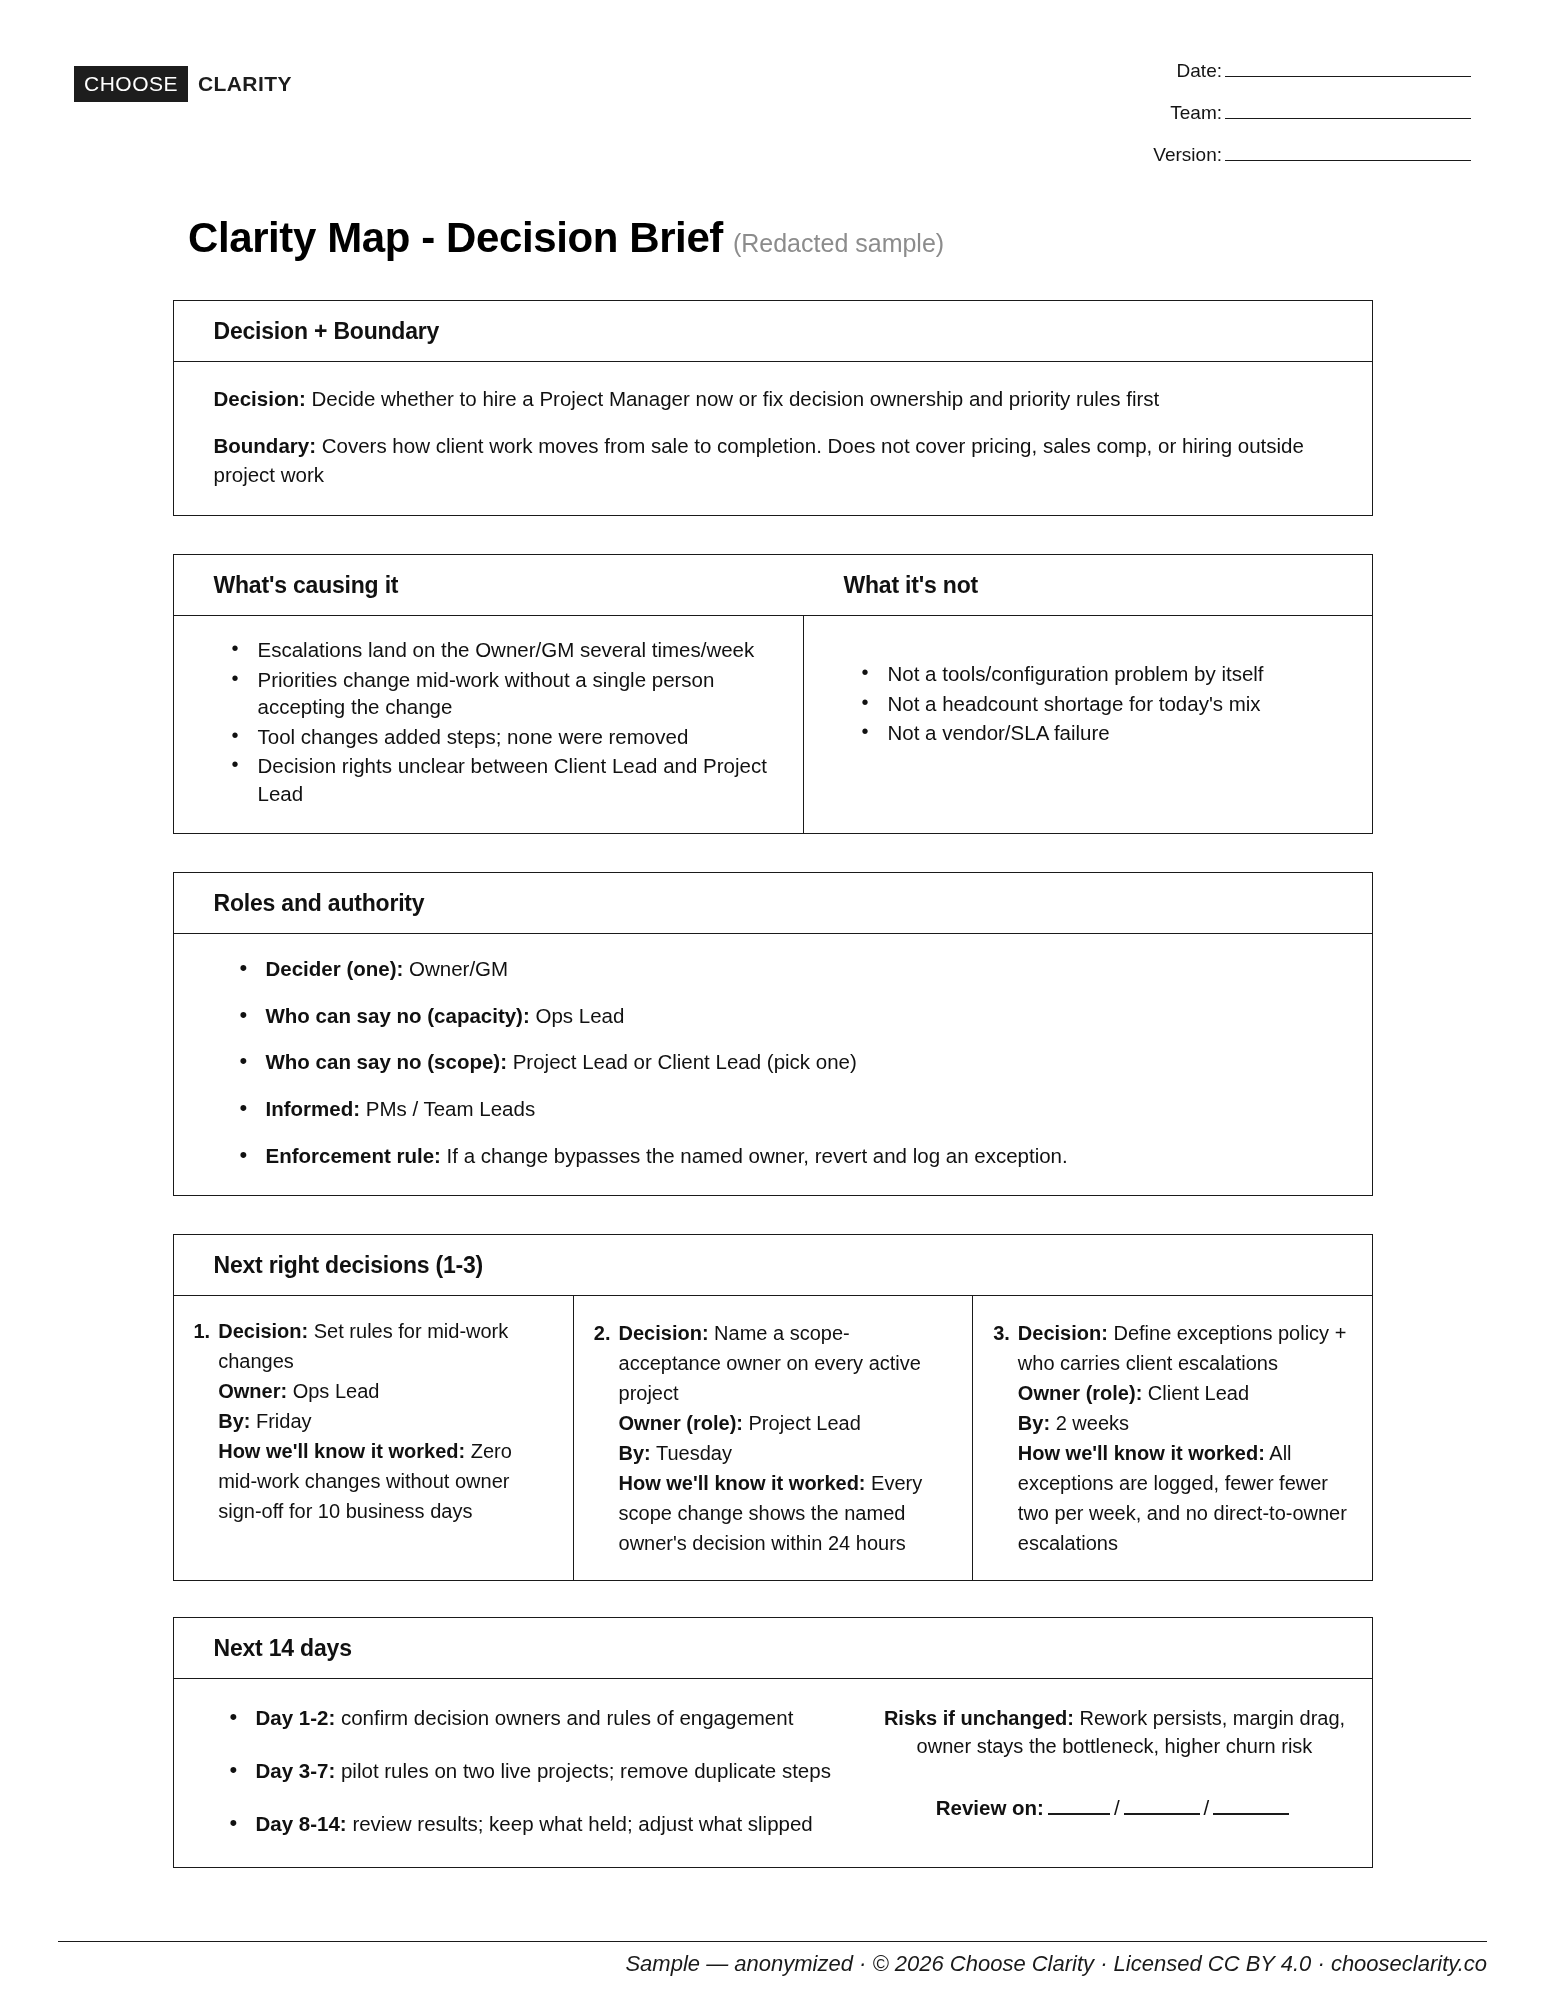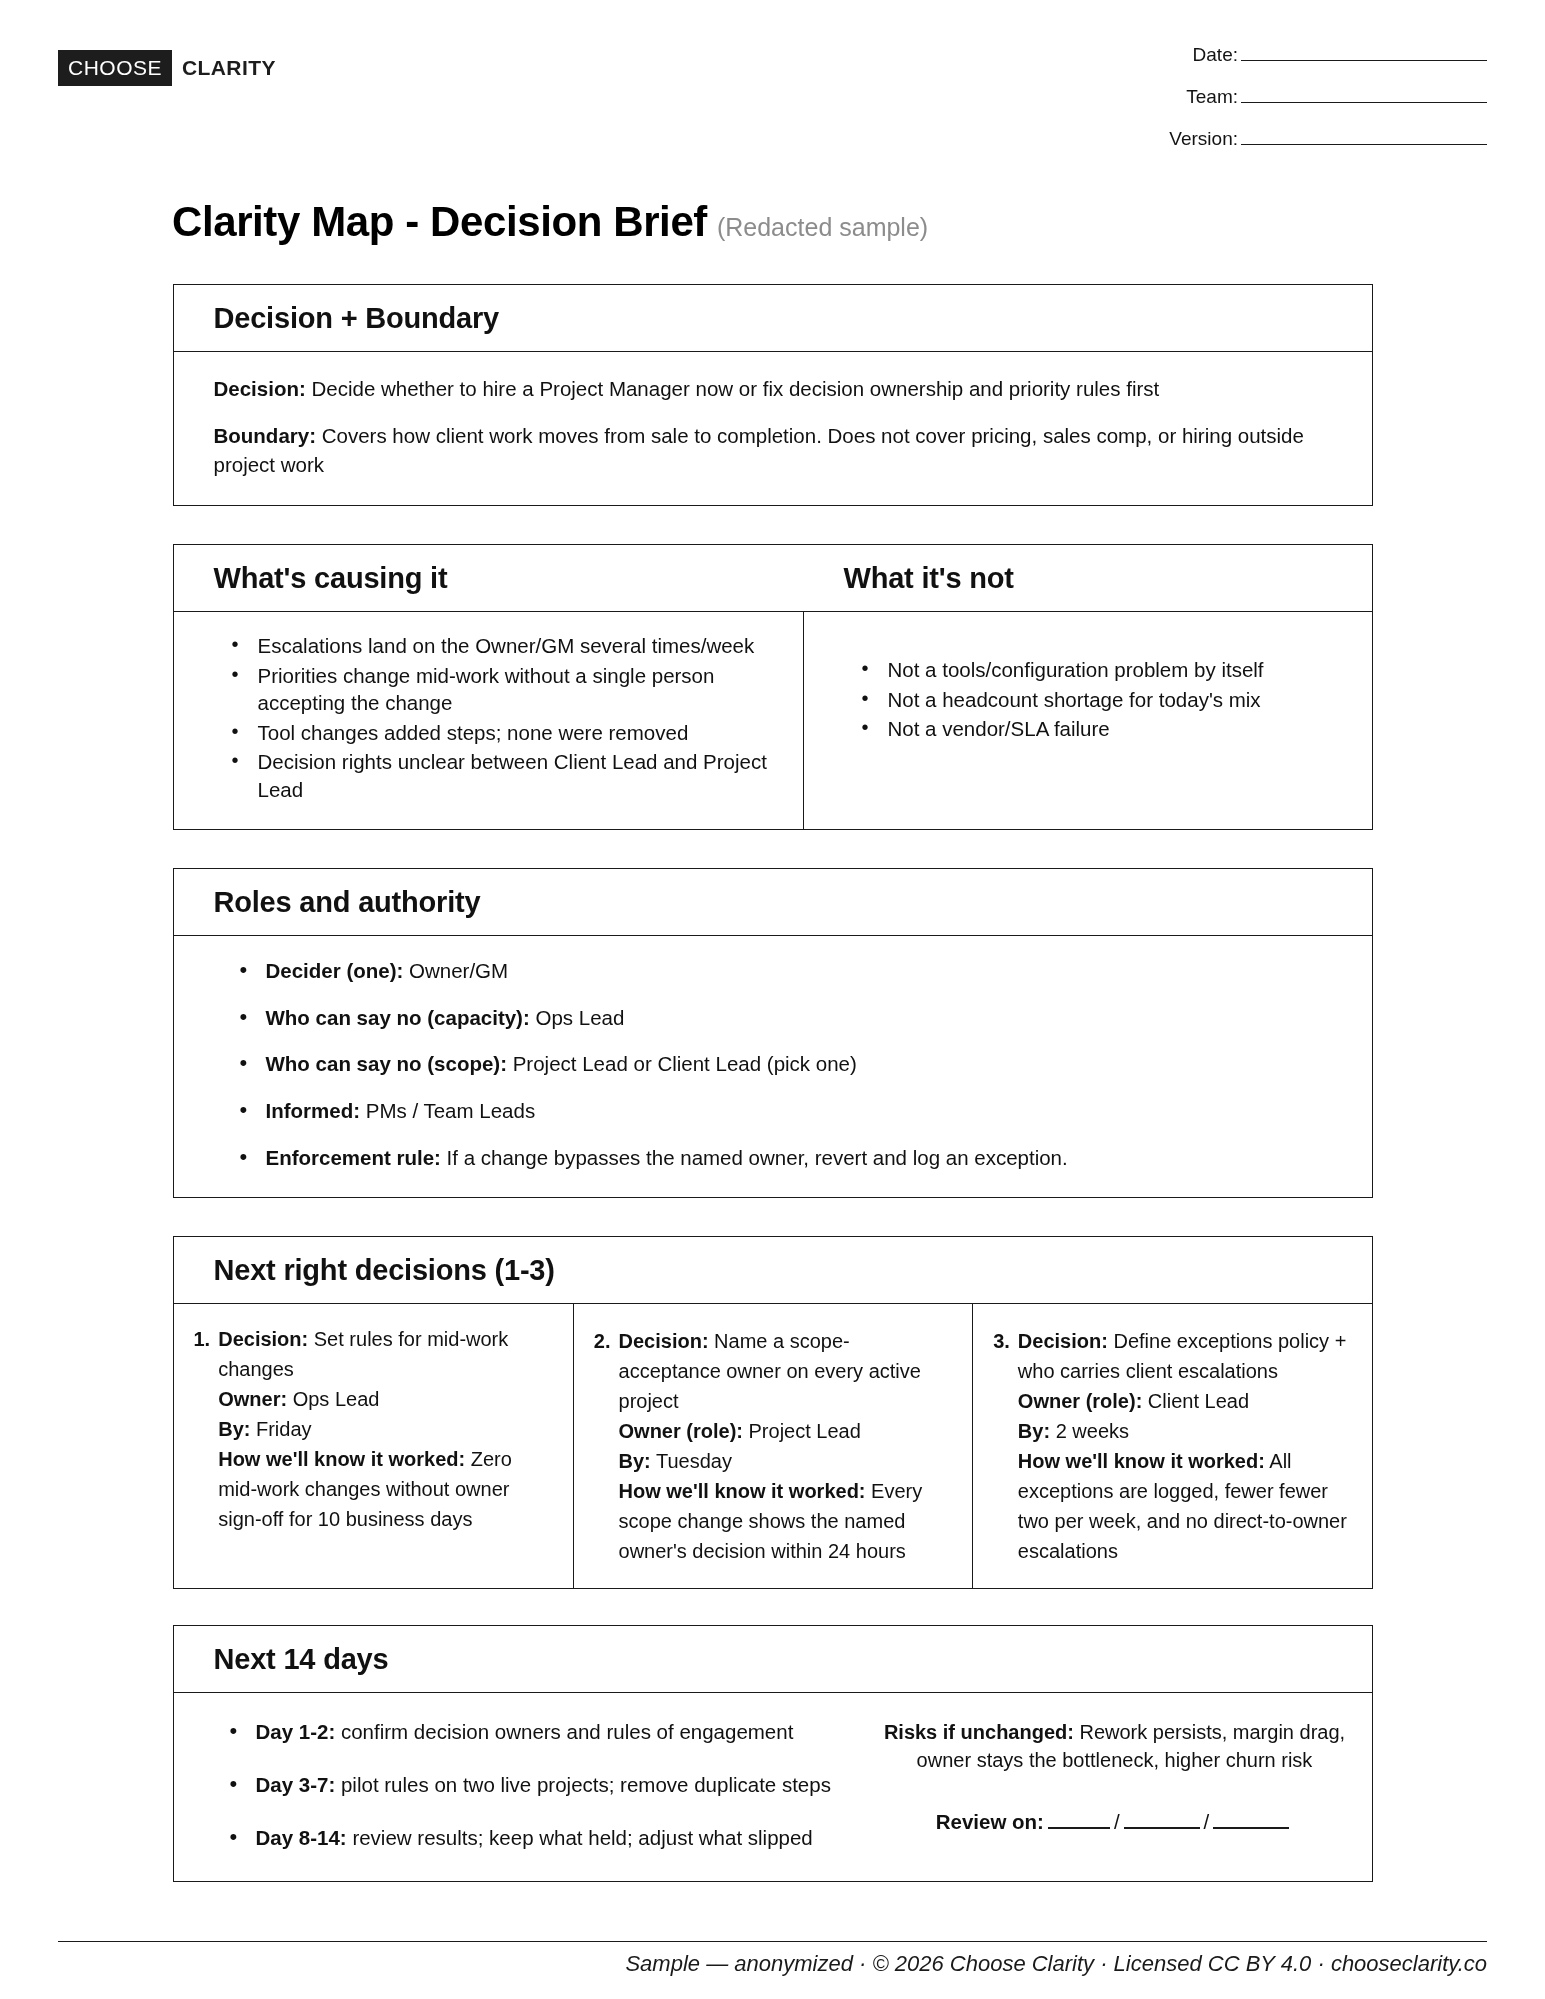--- a/index.html
+++ b/index.html
@@ -13,21 +13,21 @@
     font-family: "Liberation Sans", sans-serif;
     color: #111111;
     position: relative;
     overflow: hidden;
   }
   .page {
     position: relative;
     width: 1545px;
     height: 1999px;
     box-sizing: border-box;
-    padding: 0;
+    padding: 16px;
   }
 
   
   .header {
     display: flex;
     align-items: flex-start;
     justify-content: space-between;
     padding: 40px 58px 0 58px;
     box-sizing: border-box;
   }
@@ -101,21 +101,21 @@
     border: 1.6px solid #1a1a1a;
     box-sizing: border-box;
     background: #fff;
   }
   .sec-gap { height: 38px; }
   .sec-gap-sm { height: 36px; }
 
   .sec-head {
     border-bottom: 1.6px solid #1a1a1a;
     padding: 17px 40px 16px 40px;
-    font-size: 29px;
+    font-size: 23px;
     font-weight: bold;
     letter-spacing: -0.2px;
   }
   .sec-head.split {
     display: flex;
     padding: 0;
   }
   .sec-head.split > div {
     padding: 17px 40px 16px 40px;
     box-sizing: border-box;

